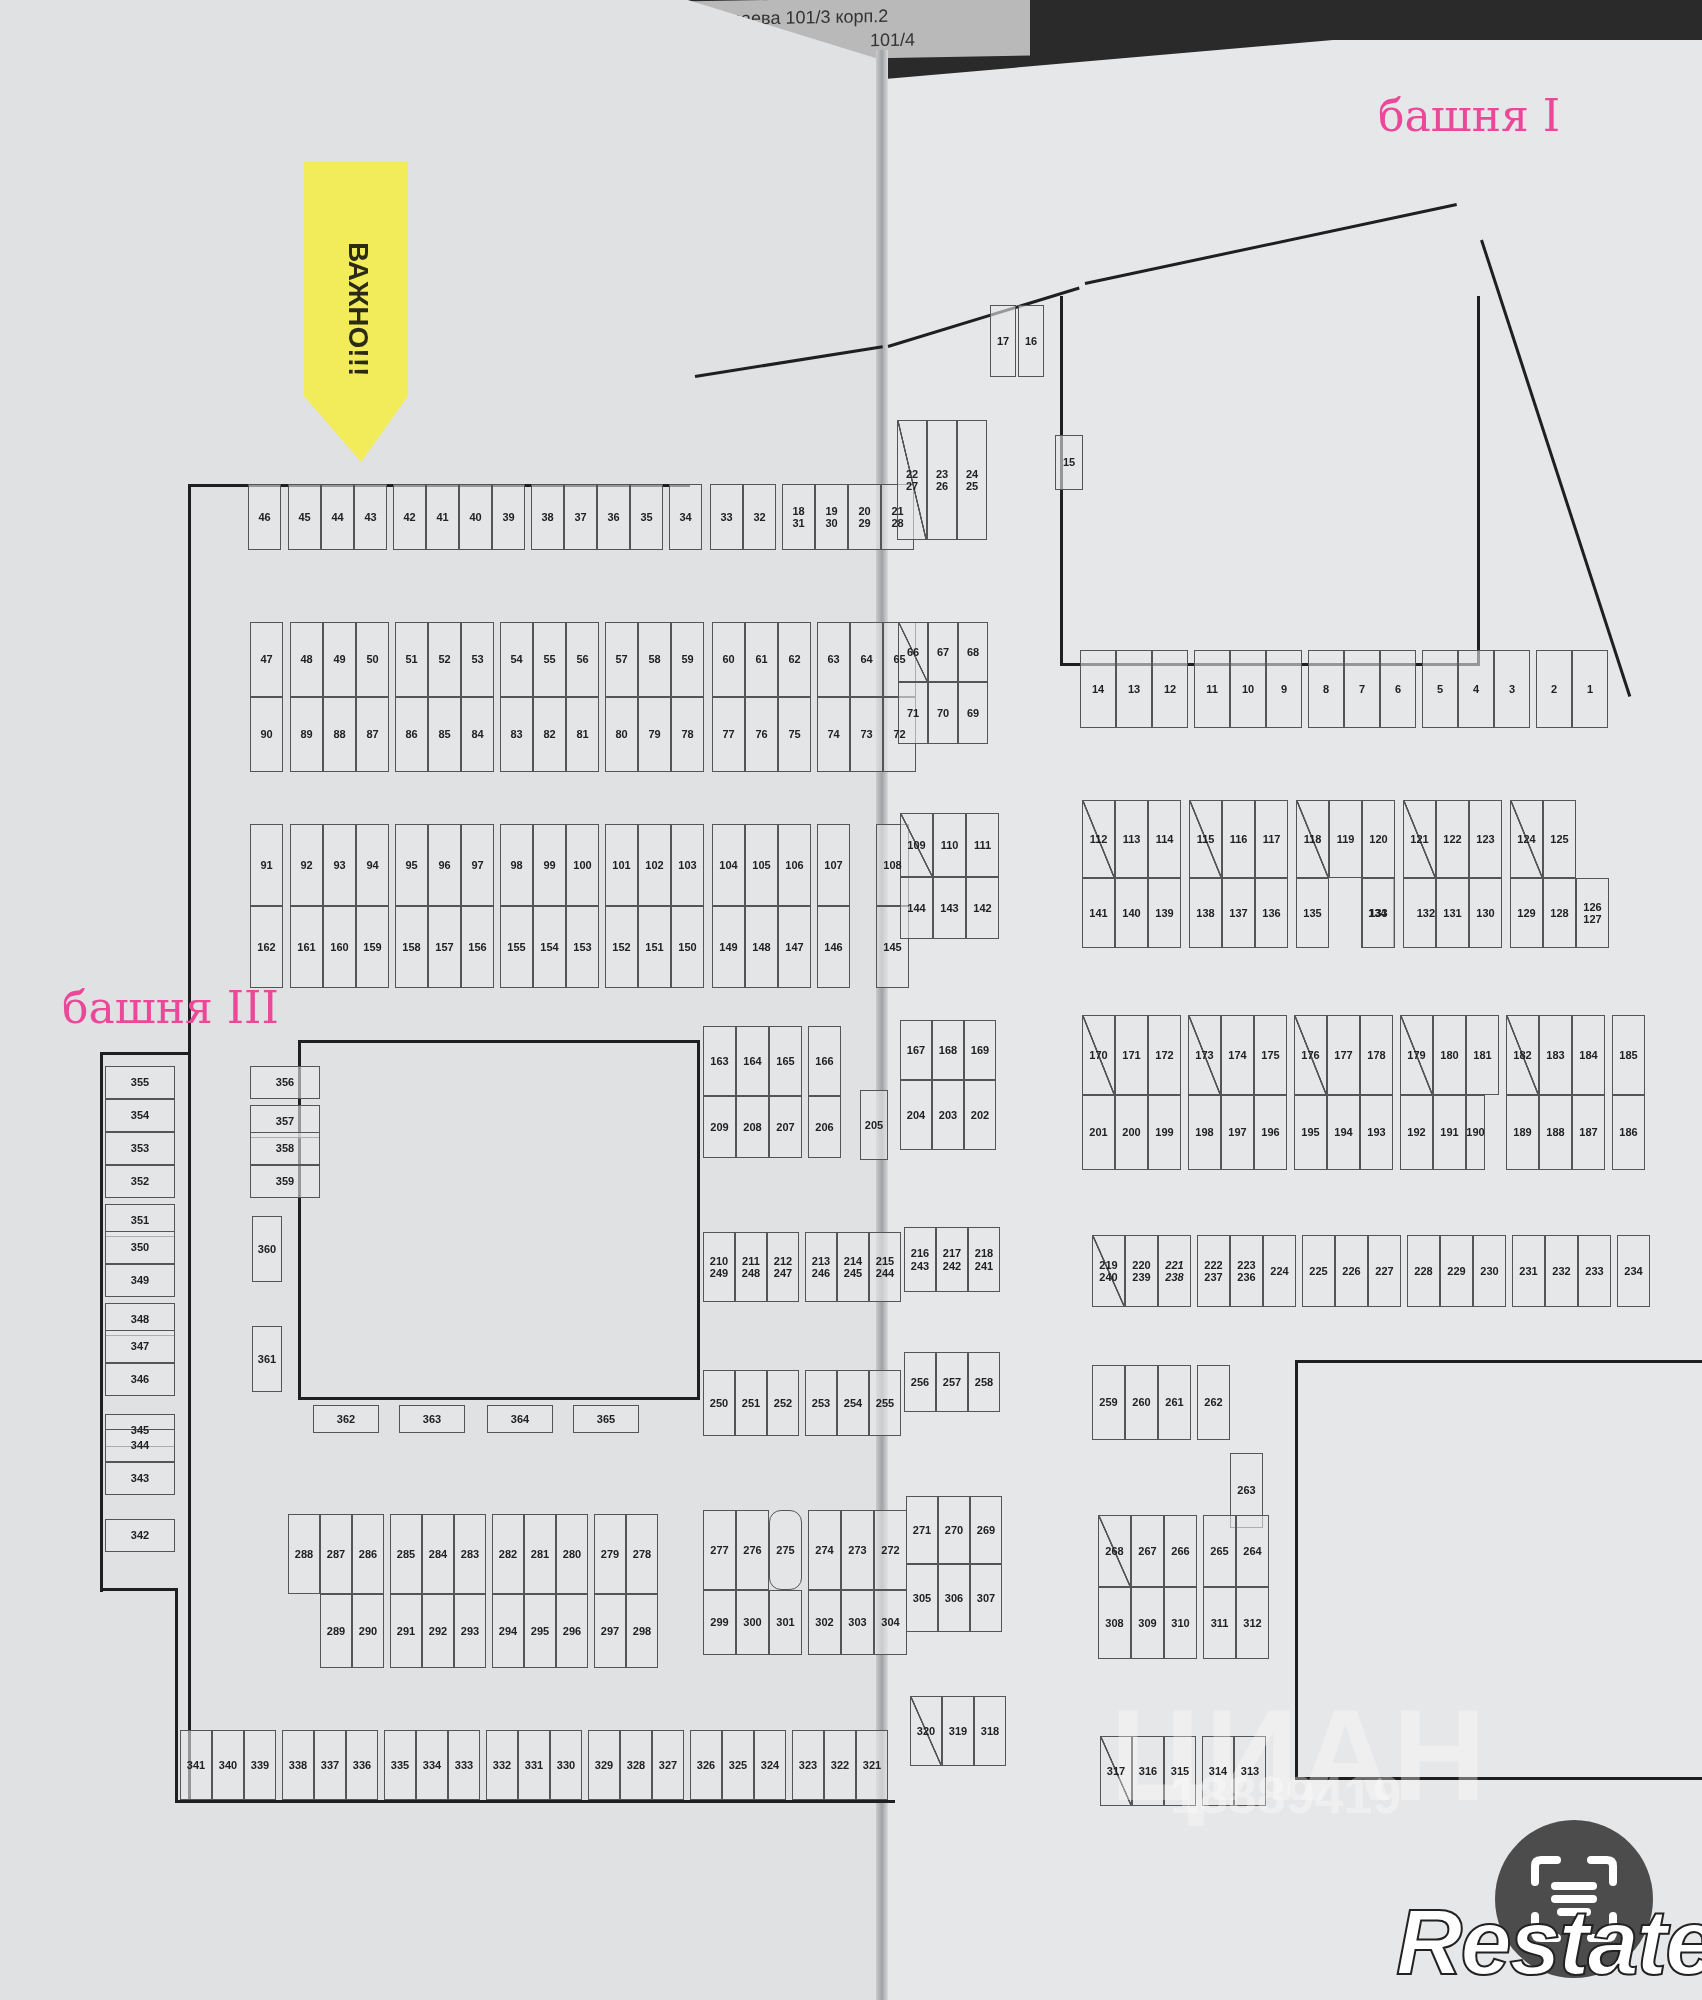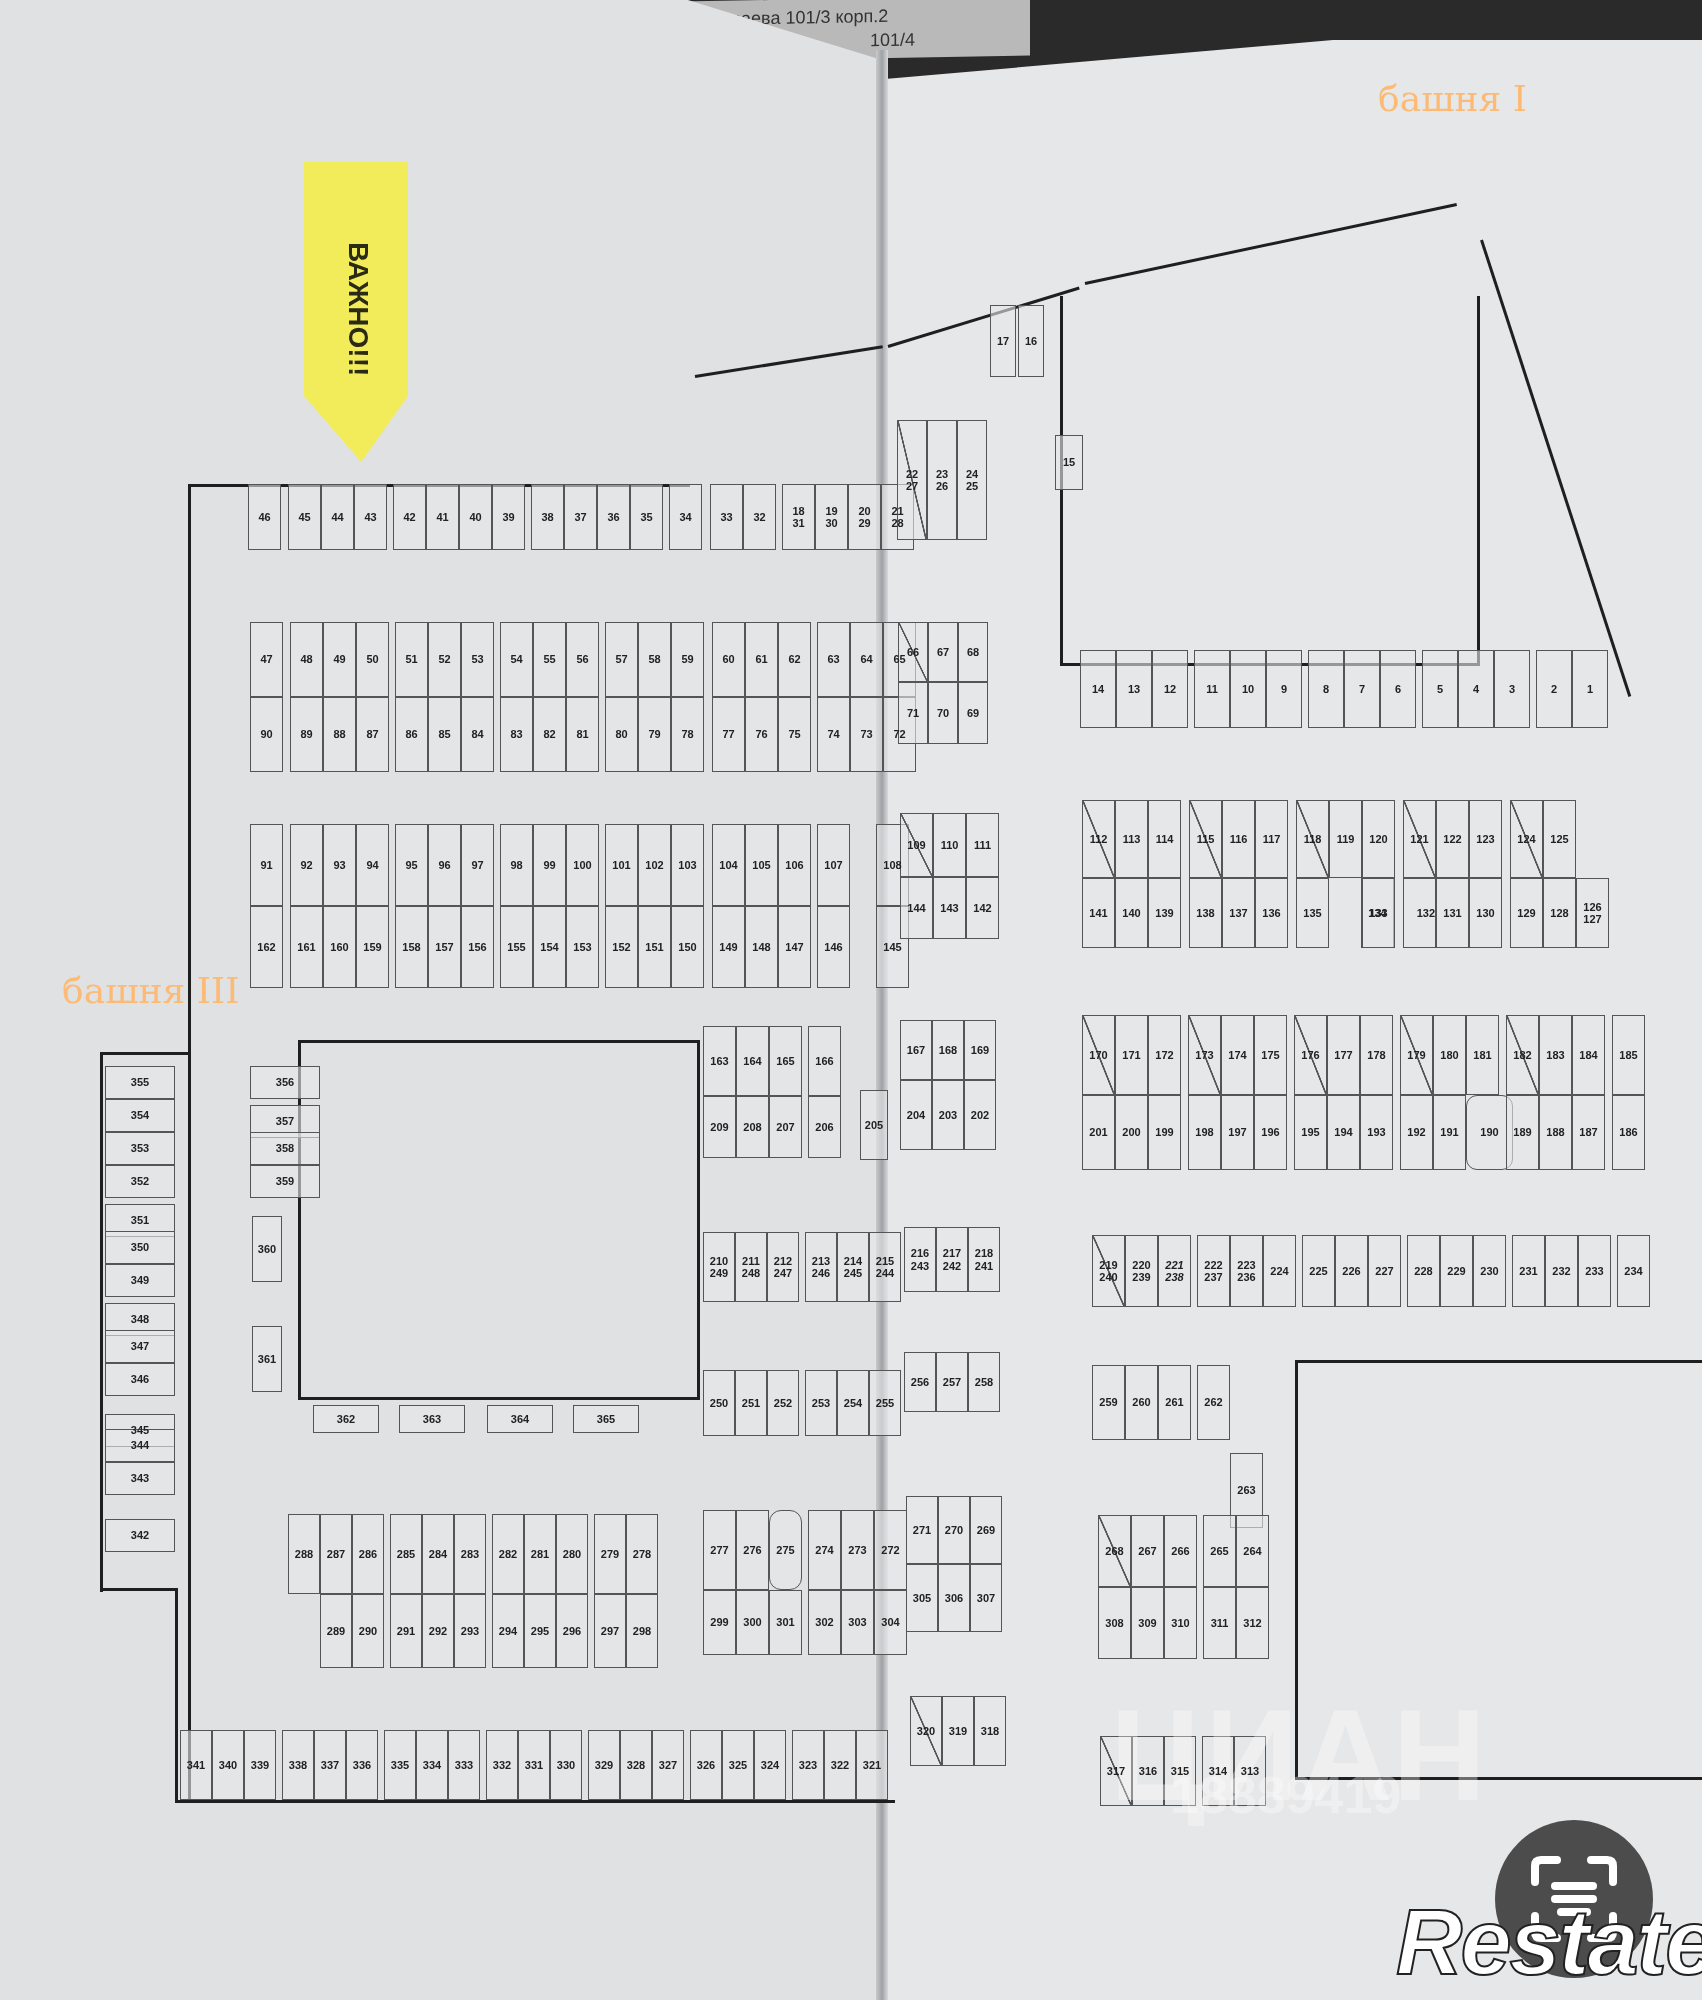--- a/index.html
+++ b/index.html
@@ -7,21 +7,21 @@
   .paper-top{position:absolute;left:510px;top:0;width:520px;height:60px;background:#b9b9b9;transform:skewY(-1deg);}
   .paper-top .line{position:absolute;left:180px;font-size:18px;color:#333;}
   .page-left{position:absolute;left:0;top:0;width:882px;height:2000px;background:#e0e1e3;clip-path:polygon(0 0,78% 0,100% 3%,100% 100%,0 100%);}
   .page-right{position:absolute;left:882px;top:40px;width:820px;height:1960px;background:#e6e7e9;clip-path:polygon(0 2%,55% 0,100% 0,100% 100%,0 100%);}
   .spine{position:absolute;left:876px;top:50px;width:12px;height:1950px;background:linear-gradient(90deg,#c9cacc,#9fa1a4,#d8d9db);}
   .plan{position:absolute;left:0;top:0;width:1702px;height:2000px;}
   .wall{position:absolute;background:#1f1f1f;}
   .slot{position:absolute;border:1.5px solid #555;box-sizing:border-box;display:flex;align-items:center;justify-content:center;font-size:11px;color:#222;font-weight:bold;line-height:1.1;text-align:center;background:rgba(230,231,233,0.6);}
   .slot.diag::after{content:"";position:absolute;left:0;top:0;width:100%;height:100%;background:linear-gradient(to top right,transparent 48%,#555 49%,#555 51%,transparent 52%);}
   .slot span{position:relative;z-index:1;white-space:pre-line;}
-  .tower-label{position:absolute;font-family:"DejaVu Serif",serif;color:#fdba74;font-size:36px;}
+  .tower-label{position:absolute;font-family:"DejaVu Serif",serif;color:#ec4899;font-size:44px;margin-top:12px;}
   .sticky{position:absolute;left:304px;top:162px;width:104px;height:300px;background:#f2ec5a;clip-path:polygon(0 0,100% 0,100% 78%,55% 100%,0 78%);}
   .sticky span{position:absolute;left:10px;top:80px;transform:rotate(90deg);transform-origin:left top;font-weight:bold;font-size:28px;color:#2b2a14;white-space:nowrap;margin-left:60px;}
   .room{position:absolute;border:3px solid #1f1f1f;box-sizing:border-box;}
   .scan-btn{position:absolute;left:1495px;top:1820px;width:158px;height:158px;border-radius:50%;background:#4c4c4c;}
   .scan-btn svg{position:absolute;left:34px;top:34px;}
   .restate{position:absolute;left:1396px;top:1890px;font-size:92px;font-style:italic;font-weight:bold;color:#fff;-webkit-text-stroke:2px #222;letter-spacing:-2px;}
   .watermark{position:absolute;left:1110px;top:1680px;font-size:130px;color:rgba(255,255,255,0.35);font-weight:bold;}
   .watermark-num{position:absolute;left:1170px;top:1765px;font-size:52px;color:rgba(255,255,255,0.35);font-weight:bold;}
 </style>
 </head>
@@ -918,21 +918,21 @@
     </div>
     <div class="slot" style="left: 1360px; top: 1095px; width: 33px; height: 75px;">
       <span>193</span>
     </div>
     <div class="slot" style="left: 1400px; top: 1095px; width: 33px; height: 75px;">
       <span>192</span>
     </div>
     <div class="slot" style="left: 1433px; top: 1095px; width: 33px; height: 75px;">
       <span>191</span>
     </div>
-    <div class="slot" style="left: 1466px; top: 1095px; width: 47px; height: 75px; border-radius: 11px;">
+    <div class="slot" style="left: 1466px; top: 1095px; width: 19px; height: 75px;">
       <span>190</span>
     </div>
     <div class="slot" style="left: 1506px; top: 1095px; width: 33px; height: 75px;">
       <span>189</span>
     </div>
     <div class="slot" style="left: 1539px; top: 1095px; width: 33px; height: 75px;">
       <span>188</span>
     </div>
     <div class="slot" style="left: 1572px; top: 1095px; width: 33px; height: 75px;">
       <span>187</span>

